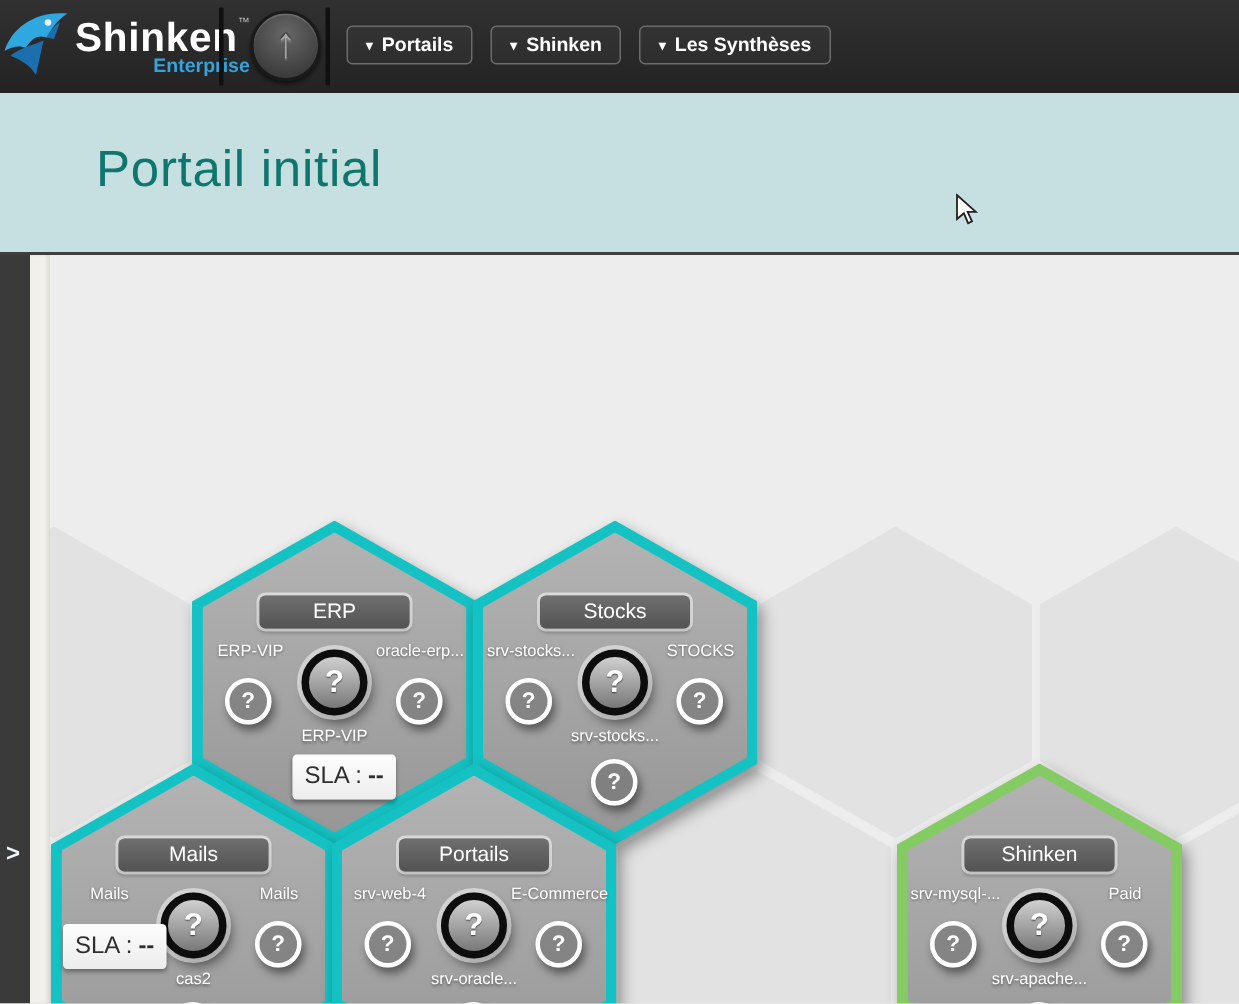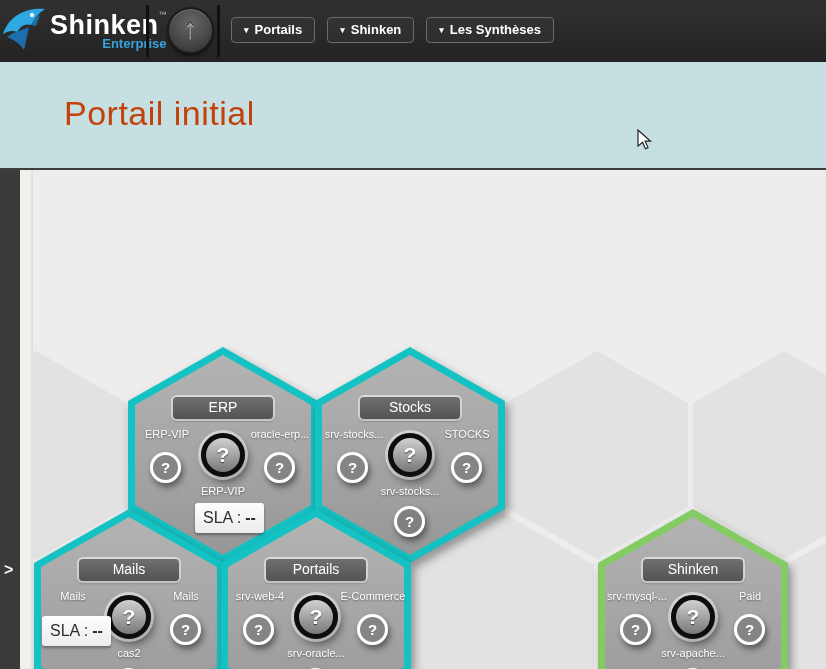--- a/index.html
+++ b/index.html
@@ -47,21 +47,21 @@
   }
   .menu-caret { font-size:9px; color:#fff; }
 
   
   .pageheader {
     position:absolute; left:0; top:62px; width:826px; height:108px;
     background:#c6dfe1; border-bottom:2px solid #3e3e3e; z-index:55;
   }
   .pageheader h1 {
     position:absolute; left:64px; top:32px;
-    font-size:34px; font-weight:normal; color:#c2410c; letter-spacing:0.5px;
+    font-size:34px; font-weight:normal; color:#0f766e; letter-spacing:0.5px;
   }
 
   
   .content { position:absolute; left:0; top:170px; width:826px; height:499px; background:#ededed; }
 
   .side-rail {
     position:absolute; left:0; top:170px; bottom:0; width:20px;
     background:#3a3a3a; z-index:50;
   }
   .rail-chevron {

